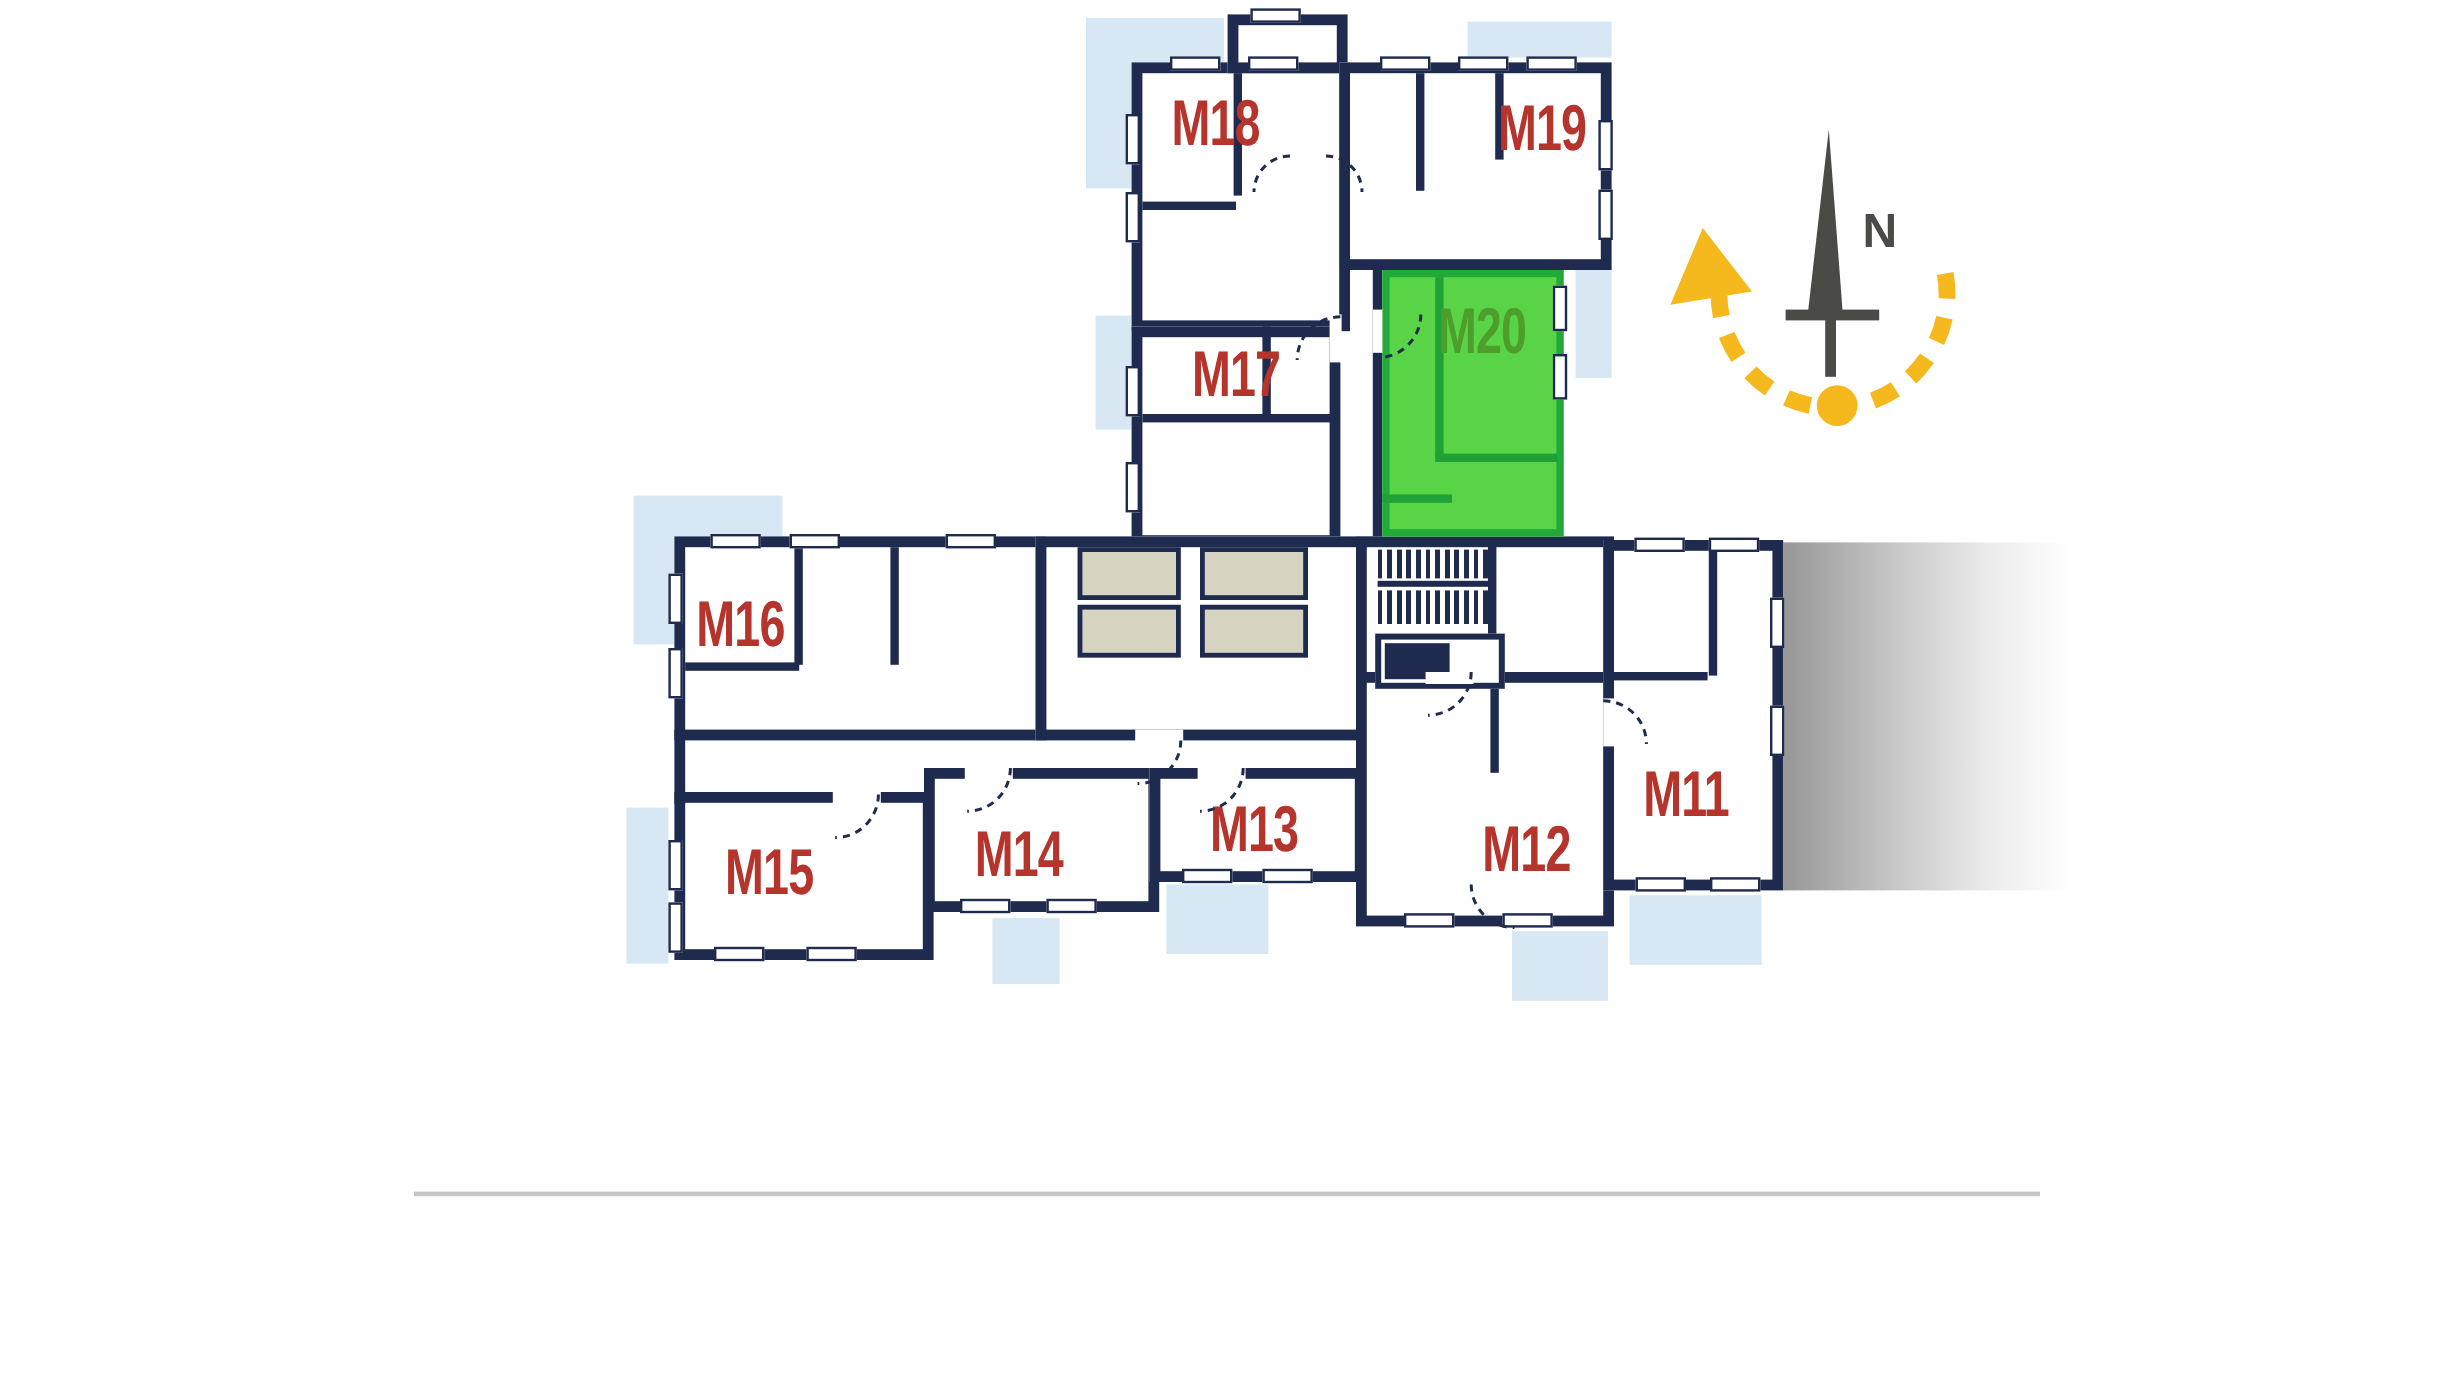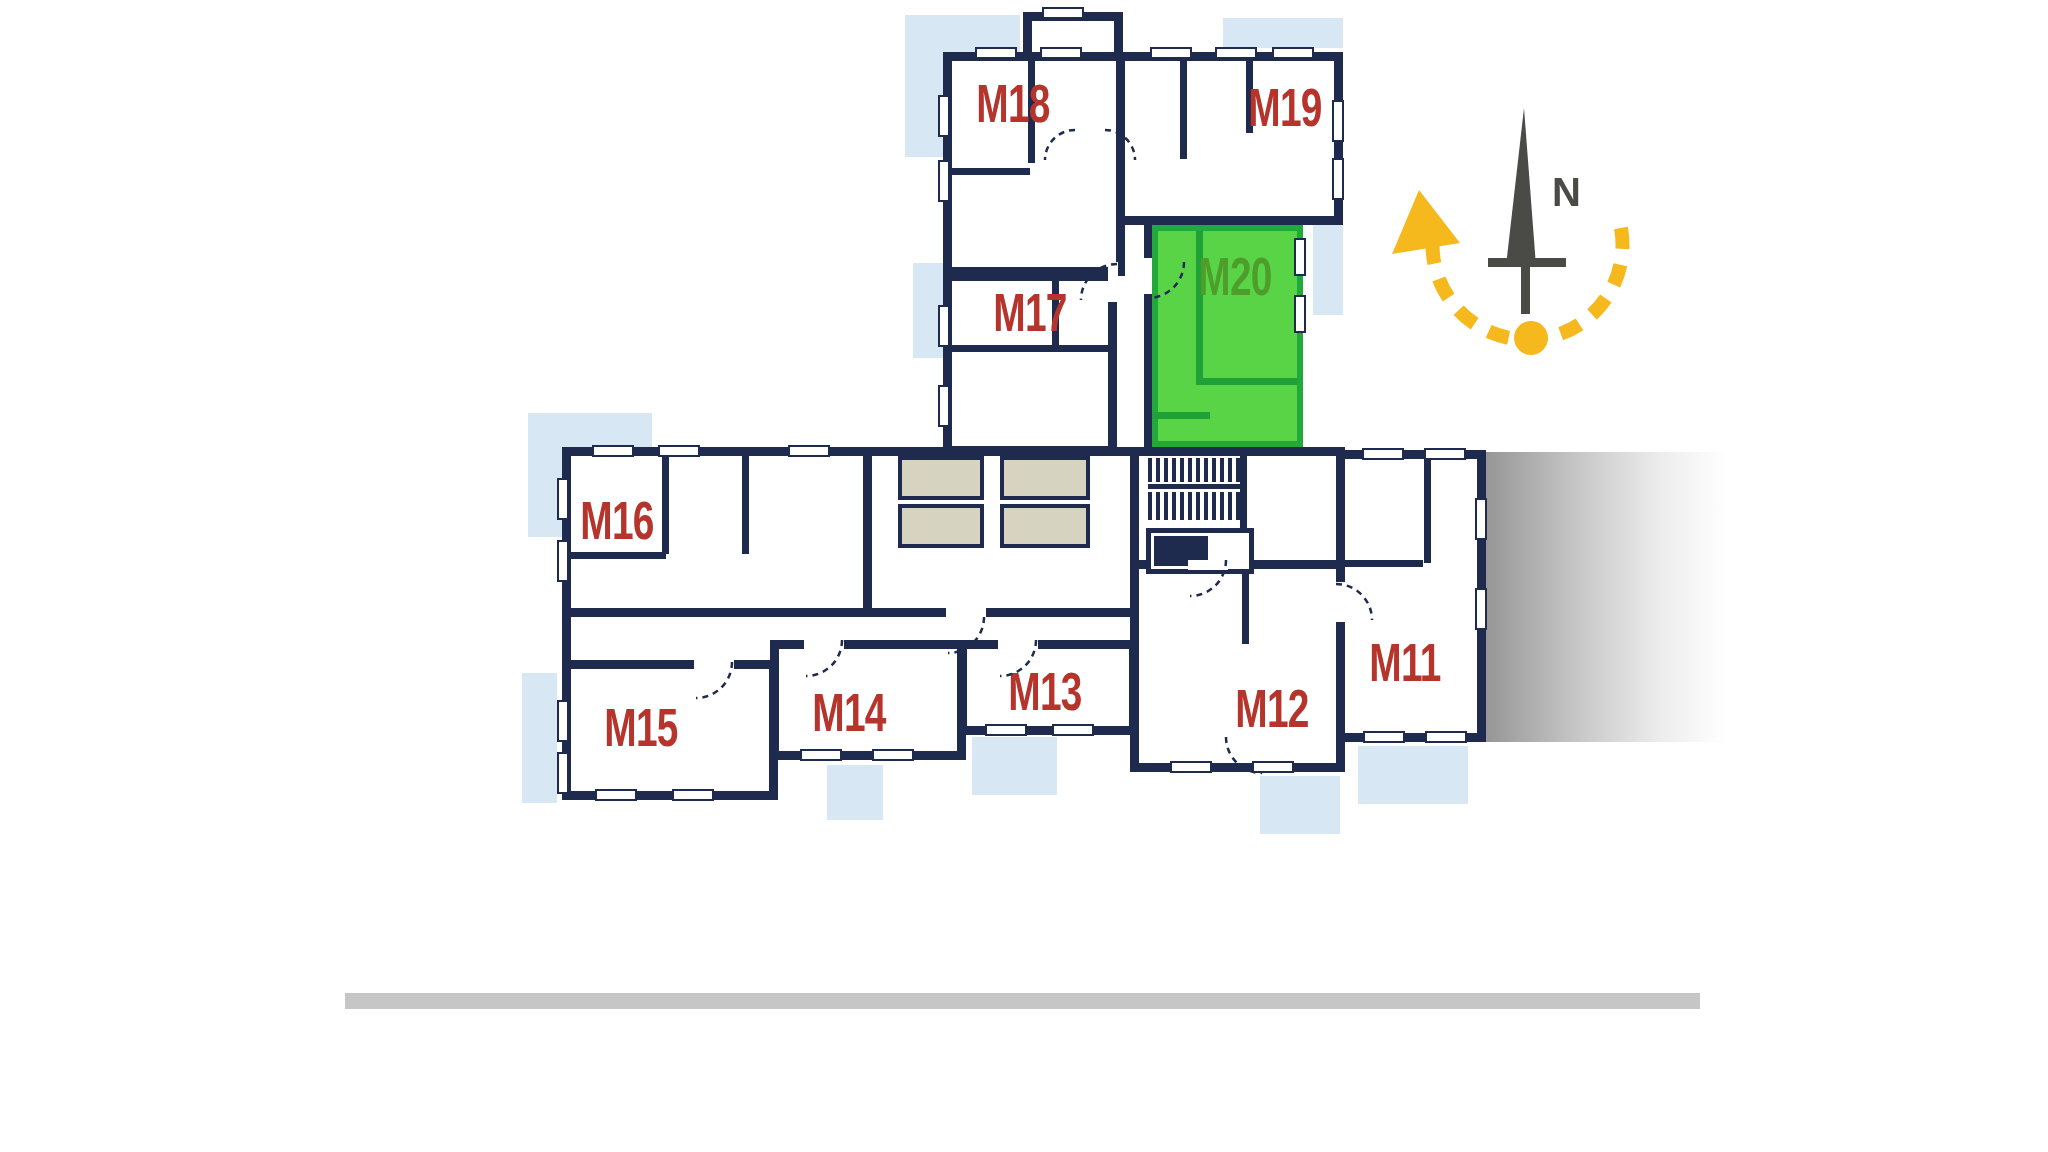--- a/index.html
+++ b/index.html
@@ -1,16 +1,16 @@
 <!DOCTYPE html>
 <html><head>
 <meta charset="utf-8">
 <style>
   html,body{margin:0;padding:0;background:#fff;}
-  .plan{position:relative;width:2048px;height:1152px;background:#fff;overflow:hidden;
+  .plan{position:relative;width:2048px;height:997px;background:#fff;overflow:hidden;
         font-family:"Liberation Sans",sans-serif;}
   .bal{position:absolute;background:#d7e8f4;}
   .shadow{position:absolute;background:linear-gradient(90deg,#969696,#c9c9c9 40%,#ececec 72%,#ffffff);}
   .box{position:absolute;background:#fff;border:9px solid #1f2b4e;box-sizing:border-box;}
   .greenbox{position:absolute;background:#5ad447;border:6px solid #21a93a;box-sizing:border-box;}
   .wall{position:absolute;background:#1f2b4e;}
   .gwall{position:absolute;background:#1fa138;}
   .beige{position:absolute;background:#d7d3c1;border:4px solid #1f2b4e;box-sizing:border-box;}
   .stairs{position:absolute;background:repeating-linear-gradient(90deg,#1f2b4e 0 4px,#ffffff 4px 8px);}
   .window{position:absolute;background:#fff;border:2px solid #1f2b4e;box-sizing:border-box;}

